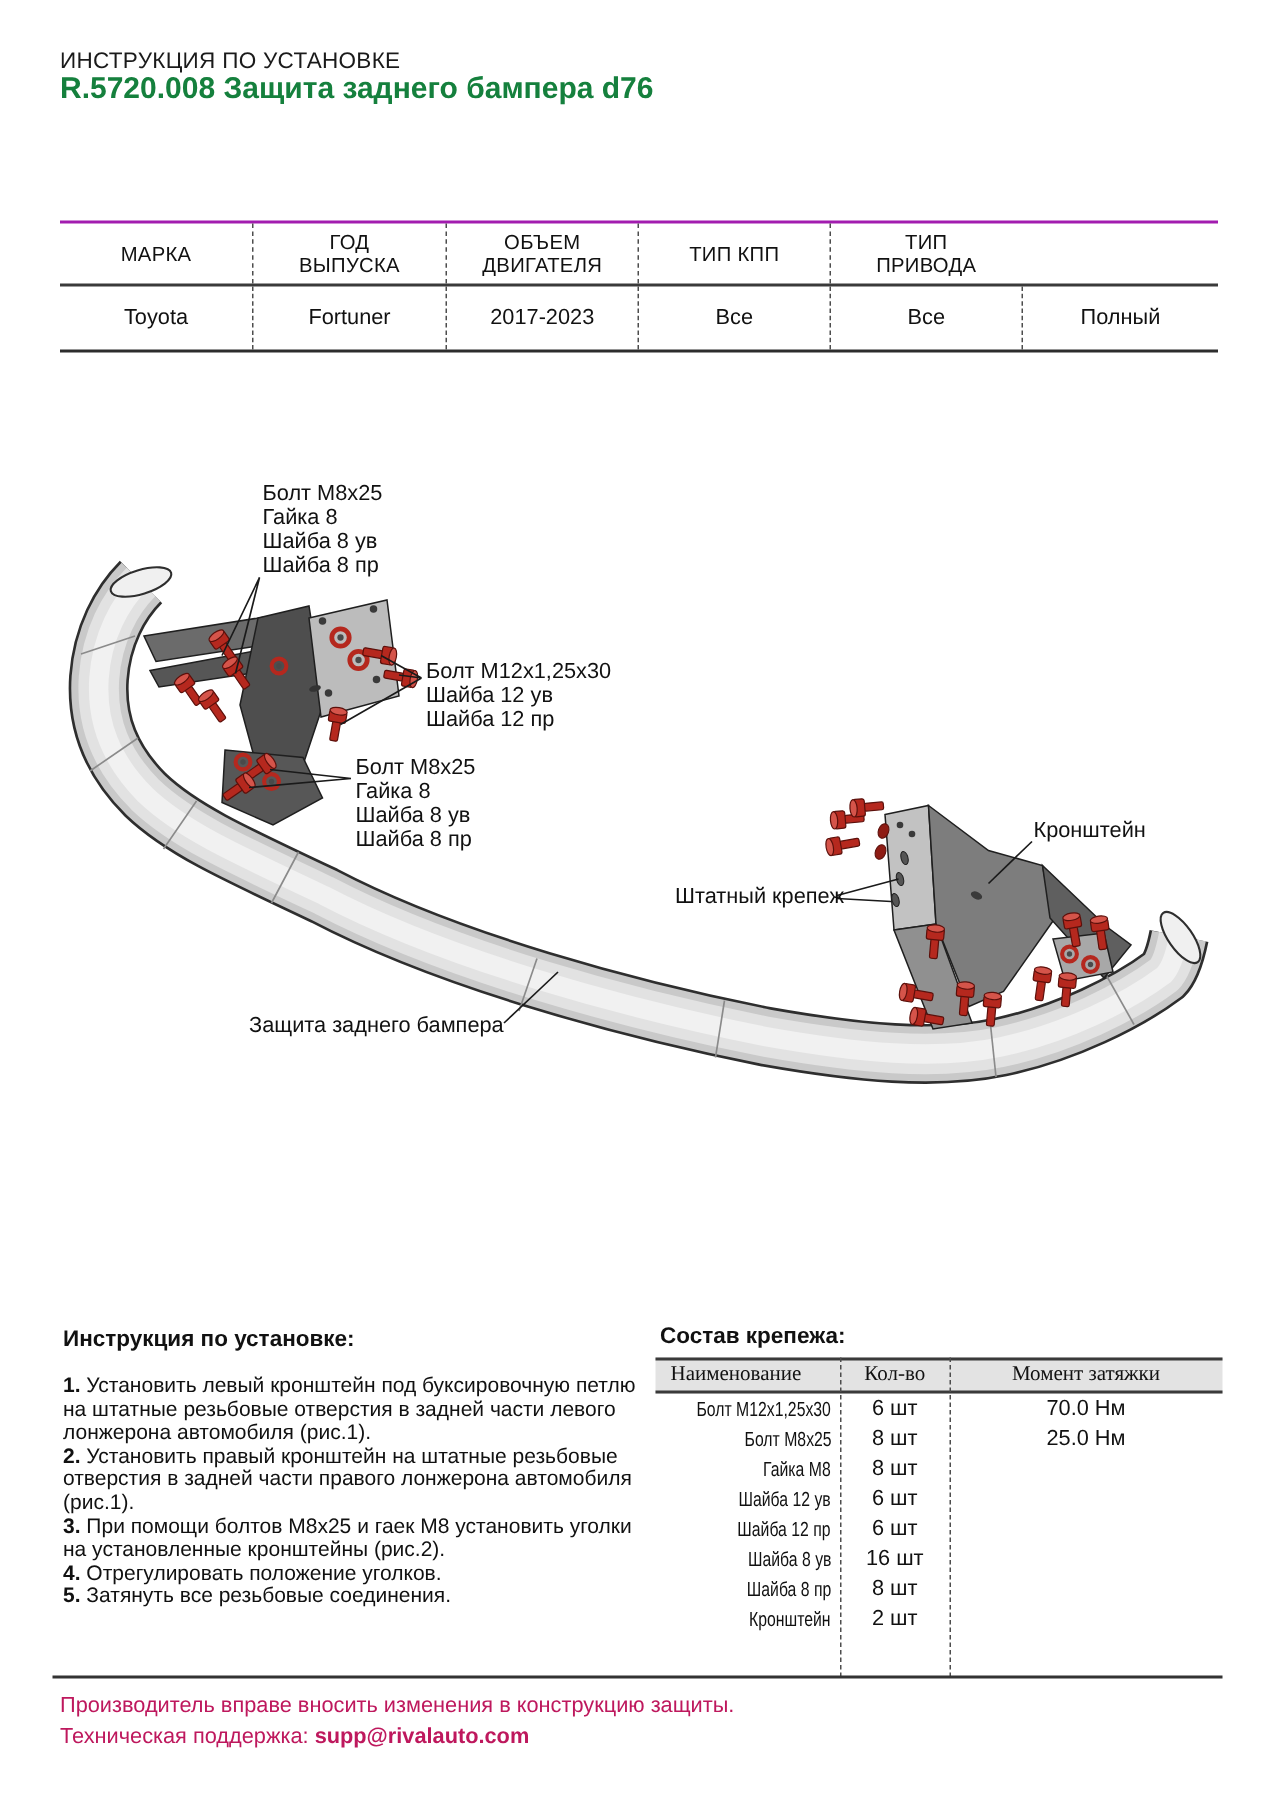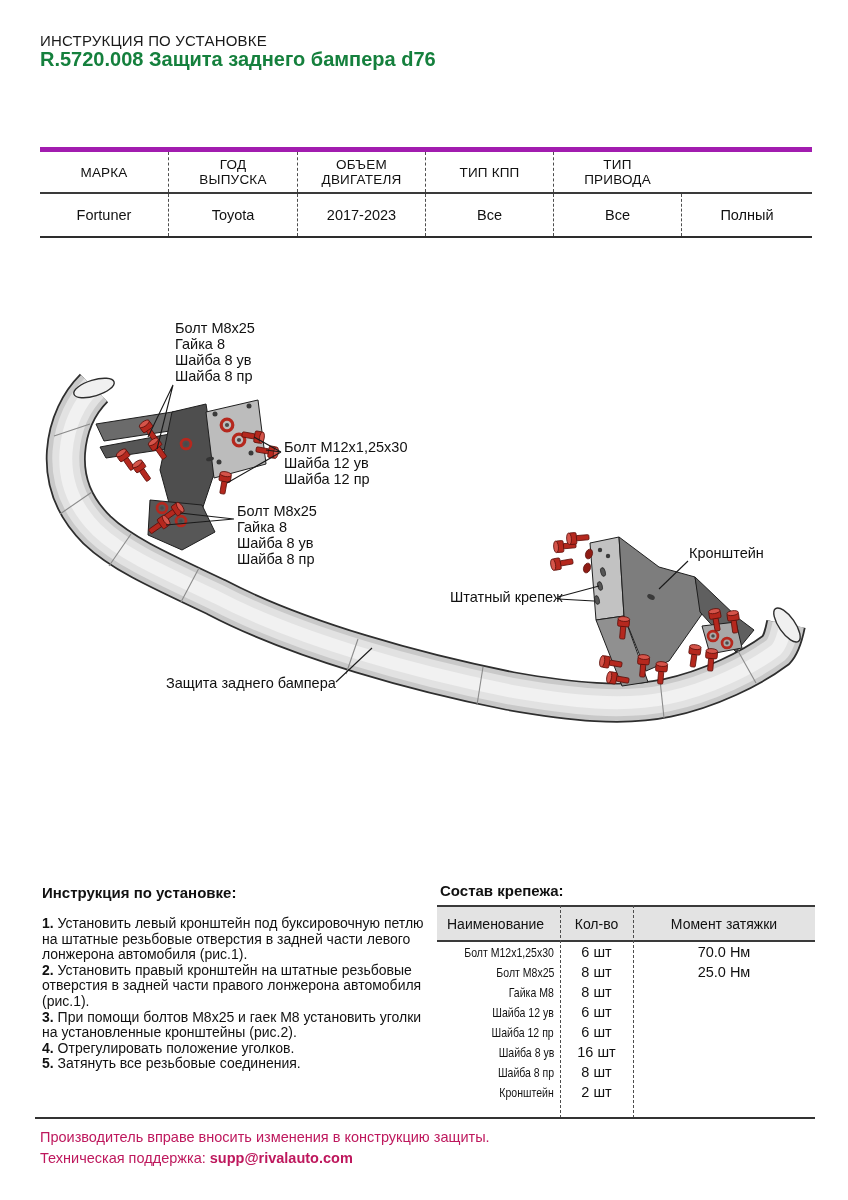--- a/index.html
+++ b/index.html
@@ -8,42 +8,42 @@
     font-family:"Liberation Sans","DejaVu Sans",sans-serif;color:#111;overflow:hidden;border-radius:25px;
   }
   
   .doc-header{position:absolute;left:40px;top:31px;line-height:19px;}
   .doc-header .l1{font-size:15px;letter-spacing:.2px;color:#1a1a1a;}
   .doc-header .l2{font-size:20px;font-weight:bold;color:#15803d;}
 
   
   .vtable{position:absolute;left:40px;top:147px;width:772px;}
   .vrow{display:grid;grid-template-columns:128px 129px 128px 128px 128px 131px;}
-  .vrow.head{border-top:5px solid #a21caf;border-bottom:2px solid #3a3a3a;}
+  .vrow.head{border-top:2px solid #a21caf;border-bottom:2px solid #3a3a3a;}
   .vrow.data{border-bottom:2px solid #2d2d2d;}
   .vcell{display:flex;align-items:center;justify-content:center;text-align:center;}
   .vrow.head .vcell{height:40px;font-size:13.5px;line-height:15px;white-space:pre-line;letter-spacing:.2px;}
   .vrow.data .vcell{height:42px;font-size:14.5px;}
   .vcell + .vcell{border-left:1px dashed #4d4d4d;}
 
   
   .diagram{position:absolute;left:0;top:300px;}
   .diagram text{font-family:"Liberation Sans","DejaVu Sans",sans-serif;font-size:14.5px;fill:#111;}
 
   
   .instructions{position:absolute;left:42px;top:884px;width:396px;}
   .instructions .title{font-size:15px;font-weight:bold;margin-bottom:15px;}
   .step{font-size:14px;line-height:15.6px;}
   .step b{font-weight:bold;}
 
   
   .ftitle{position:absolute;left:440px;top:882px;font-size:15px;font-weight:bold;}
   .ftable{position:absolute;left:437px;top:905px;width:378px;}
-  .fhead{display:grid;grid-template-columns:123px 73px 182px;height:37px;background:#e3e3e3;
-         border-top:2px solid #3a3a3a;border-bottom:2px solid #3a3a3a;box-sizing:border-box;}
+  .fhead{display:grid;grid-template-columns:123px 73px 182px;height:24px;background:#e3e3e3;
+         border-top:2px solid #3a3a3a;border-bottom:2px solid #3a3a3a;box-sizing:border-box;font-family:Liberation Serif, serif;}
   .fhead .fc{display:flex;align-items:center;font-size:14px;}
   .fhead .fc.name{padding-left:10px;justify-content:flex-start;}
   .fhead .fc.qty,.fhead .fc.tq{justify-content:center;}
   .frow{display:grid;grid-template-columns:123px 73px 182px;height:20px;}
   .frow .fc{display:flex;align-items:center;}
   .frow .fc.name{justify-content:flex-end;padding-right:6px;font-size:13.5px;}
   .frow .fc.name span{display:inline-block;transform:scaleX(.78);transform-origin:100% 50%;white-space:nowrap;}
   .frow .fc.qty{justify-content:center;font-size:14.5px;}
   .frow .fc.tq{justify-content:center;font-size:14.5px;}
   .fdash{position:absolute;width:0;border-left:1px dashed #4d4d4d;top:905px;height:213px;}
@@ -69,22 +69,22 @@
       <div class="vcell">МАРКА</div>
       <div class="vcell">ГОД
 ВЫПУСКА</div>
       <div class="vcell">ОБЪЕМ
 ДВИГАТЕЛЯ</div>
       <div class="vcell">ТИП КПП</div>
       <div class="vcell">ТИП
 ПРИВОДА</div>
     </div>
     <div class="vrow data">
+      <div class="vcell">Toyota</div>
       <div class="vcell">Fortuner</div>
-      <div class="vcell">Toyota</div>
       <div class="vcell">2017-2023</div>
       <div class="vcell">Все</div>
       <div class="vcell">Все</div>
       <div class="vcell">Полный</div>
     </div>
   </div>
 
   <svg class="diagram" width="848" height="440" viewBox="0 300 848 440">
     <defs>
       <g id="bolt">

